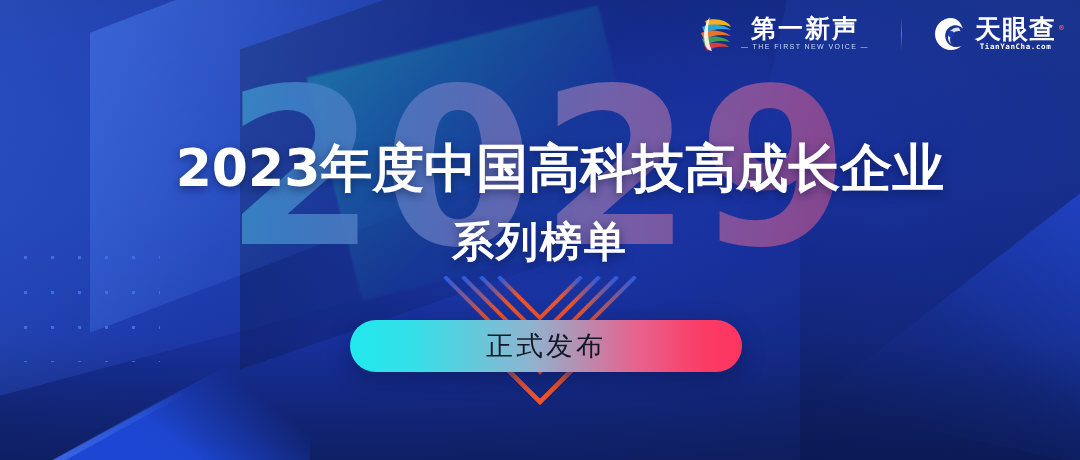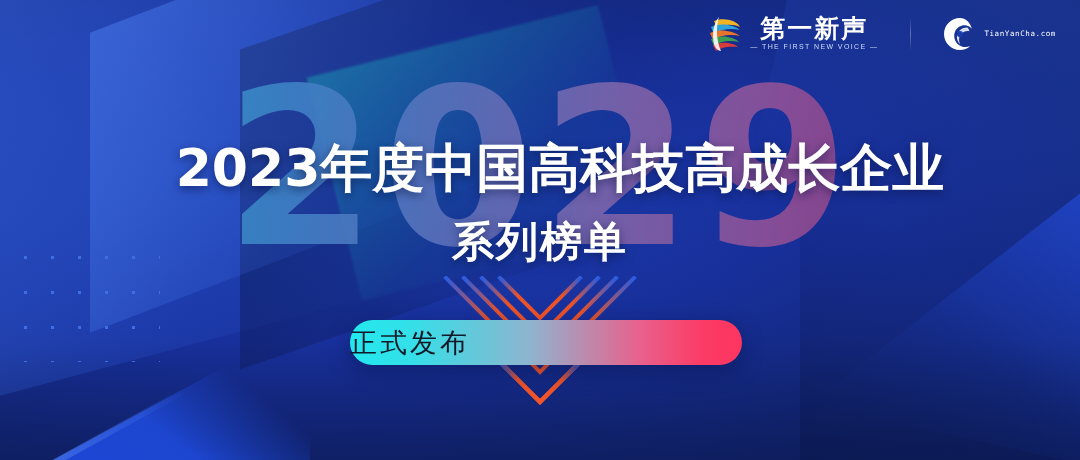--- a/index.html
+++ b/index.html
@@ -129,24 +129,24 @@
     text-shadow:0 3px 10px rgba(5,14,60,.55);
     white-space:nowrap;
   }
   .title-line.line1 { font-size:52px; letter-spacing:0px;padding-left:40px; }
   .title-line.line2 { font-size:42px; letter-spacing:2px; }
 
   
   .pill {
     position:absolute;
     left:350px; top:320px;
-    width:392px; height:45px;
+    width:392px; height:52px;
     border-radius:26px;
     background:linear-gradient(90deg, #22e8ee 0%, #35dfe8 16%, #8fb4cf 46%, #e8618c 74%, #fb3b65 90%, #fc3560 100%);
-    display:flex; align-items:center; 
+    display:flex; align-items:center; justify-content:center;
     box-shadow:0 6px 22px rgba(6,16,60,.40);
   }
   .pill-label {
     font-family:"DejaVu Sans", "Liberation Sans", sans-serif;
     font-size:27px;
     font-weight:normal;
     color:#111827;
     letter-spacing:3px;
     white-space:nowrap;
   }
@@ -171,21 +171,21 @@
     letter-spacing:1.4px; white-space:nowrap;
     font-family:Liberation Sans, sans-serif;
   }
   .tyc-cn { font-size:26px; letter-spacing:1px; position:relative; }
   .tyc-r {
     position:absolute; right:-9px; top:-1px;
     font-size:7px; color:#ff4d6a; letter-spacing:0; font-weight:bold;
   }
   .tyc-en {
     color:#ffffff; font-size:7.5px; letter-spacing:.6px;
-    font-weight:normal; line-height:10px;
+    font-weight:bold; line-height:10px;
     font-family:"DejaVu Sans Mono", "Liberation Mono", monospace;
   }
   .divider {
     width:1px; height:34px;
     background:linear-gradient(180deg, rgba(255,255,255,0) 0%, rgba(255,255,255,.32) 50%, rgba(255,255,255,0) 100%);
   }
 </style>
 </head>
 <body>
 
@@ -282,19 +282,22 @@
       <svg class="logo-mark" width="34" height="34" viewBox="0 0 34 34" xmlns="http://www.w3.org/2000/svg">
         <path d="M17 1 C8.2 1 1 8.2 1 17 C1 25.8 8.2 33 17 33 C21 33 24.6 31.5 27.3 29
                  C23.8 30.7 19.6 30.4 16.3 28.2 C11.6 25.1 9.9 19 12.3 14 C14 10.4 17.6 8.2 21.4 8.2
                  C24.4 8.2 27.1 9.5 28.9 11.7 C27.2 5.5 22.6 1 17 1 Z" fill="#ffffff"></path>
         <path d="M24.5 10.5 C20 10.2 15.8 13 14.4 17.3 C13.2 21 14.4 25 17.3 27.3
                  C15.2 23.6 15.9 18.9 19.1 16.1 C21.2 14.3 23.9 13.7 26.5 14.3
                  C26.2 12.8 25.5 11.5 24.5 10.5 Z" fill="#ffffff" opacity=".85"></path>
         <circle cx="17" cy="17" r="3.1" fill="#1a3bae"></circle>
       </svg>
       <div class="logo-text">
+        <div class="logo-cn tyc-cn">
+          <span>天眼查</span><span class="tyc-r">®</span>
+        </div>
         <div class="logo-en tyc-en">TianYanCha.com</div>
       </div>
     </div>
 
   </div>
 
 </div>
 
 </body></html>

